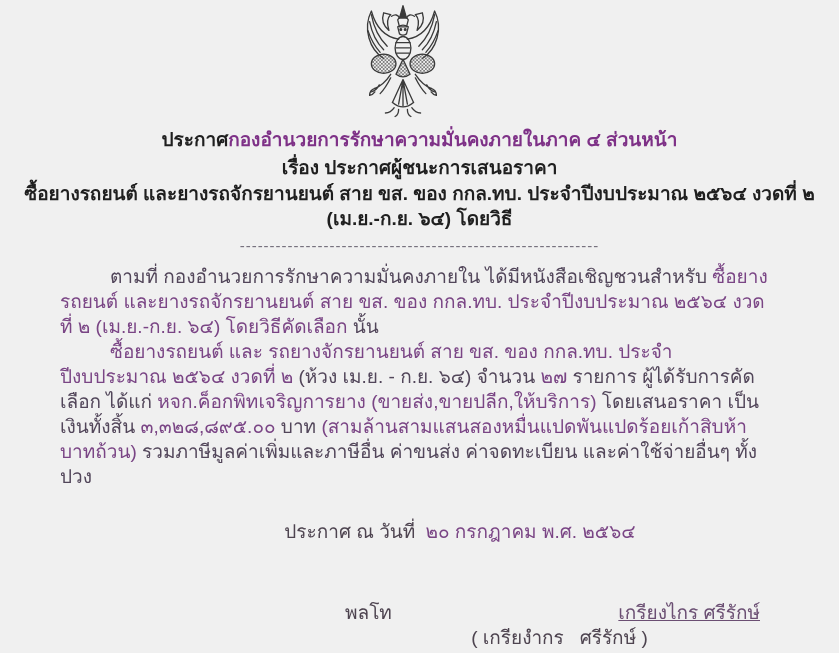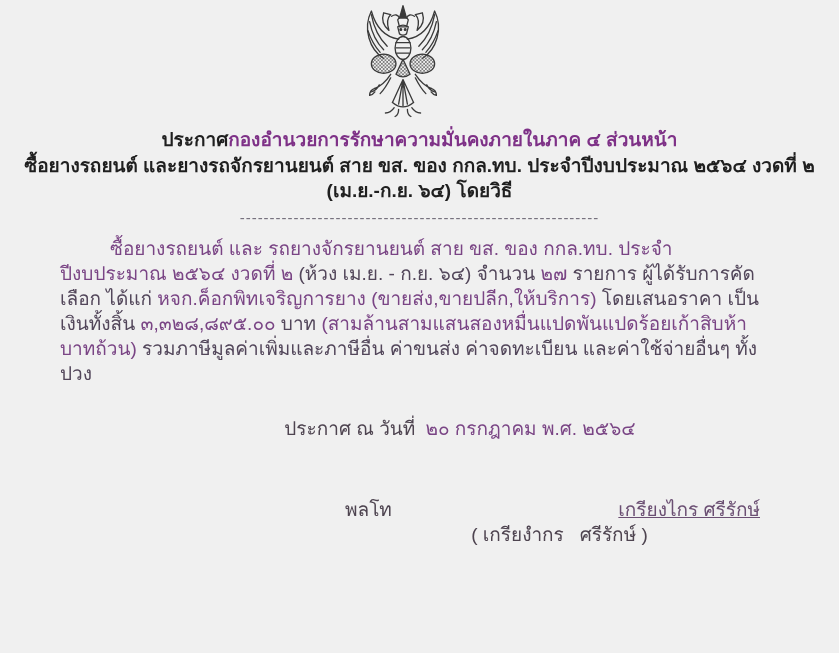--- a/index.html
+++ b/index.html
@@ -111,25 +111,27 @@
         <path d="M28 96 q-6 2 -6 8 q4 -1 6 -4 M92 96 q6 2 6 8 q-4 -1 -6 -4"></path>
         <path d="M60 86 L48 112 M60 86 L55 114 M60 86 L60 116 M60 86 L65 114 M60 86 L72 112"></path>
         <path d="M48 112 Q60 122 72 112"></path>
         <path d="M50 118 q-4 6 -10 6 M70 118 q4 6 10 6 M55 120 q0 6 -4 8 M65 120 q0 6 4 8"></path>
       </g>
     </svg>
   </div>
 
   <div class="title-line center bold"><span class="ink">ประกาศ</span><span class="purple">กองอำนวยการรักษาความมั่นคงภายในภาค ๔ ส่วนหน้า</span></div>
 
+  <div class="title-line center bold ink">เรื่อง ประกาศผู้ชนะการเสนอราคา</div>
 
   <div class="project-line center bold ink">ซื้อยางรถยนต์ และยางรถจักรยานยนต์ สาย ขส. ของ กกล.ทบ. ประจำปีงบประมาณ ๒๕๖๔ งวดที่ ๒ (เม.ย.-ก.ย. ๖๔) โดยวิธี</div>
 
   <div class="divider center">------------------------------------------------------------</div>
 
+  <p class="para"><span class="seg-t">ตามที่ กองอำนวยการรักษาความมั่นคงภายใน ได้มีหนังสือเชิญชวนสำหรับ </span><span class="seg-d">ซื้อยางรถยนต์ และยางรถจักรยานยนต์ สาย ขส. ของ กกล.ทบ. ประจำปีงบประมาณ ๒๕๖๔ งวดที่ ๒ (เม.ย.-ก.ย. ๖๔) โดยวิธีคัดเลือก</span><span class="seg-t"> นั้น</span></p>
 
   <p class="para"><span class="seg-d">ซื้อยางรถยนต์ และ รถยางจักรยานยนต์ สาย ขส. ของ กกล.ทบ. ประจำปีงบประมาณ ๒๕๖๔ งวดที่ ๒ </span><span class="seg-t">(ห้วง เม.ย. - ก.ย. ๖๔) จำนวน </span><span class="seg-d">๒๗</span><span class="seg-t"> รายการ ผู้ได้รับการคัดเลือก ได้แก่ </span><span class="seg-d">หจก.ค็อกพิทเจริญการยาง (ขายส่ง,ขายปลีก,ให้บริการ)</span><span class="seg-t"> โดยเสนอราคา เป็นเงินทั้งสิ้น </span><span class="seg-d">๓,๓๒๘,๘๙๕.๐๐</span><span class="seg-t"> บาท </span><span class="seg-d">(สามล้านสามแสนสองหมื่นแปดพันแปดร้อยเก้าสิบห้าบาทถ้วน)</span><span class="seg-t"> รวมภาษีมูลค่าเพิ่มและภาษีอื่น ค่าขนส่ง ค่าจดทะเบียน และค่าใช้จ่ายอื่นๆ ทั้งปวง</span></p>
 
   <div class="dateline"><span>ประกาศ ณ วันที่</span><span class="date">๒๐ กรกฎาคม พ.ศ. ๒๕๖๔</span></div>
 
   <div class="sig-row">
     <span class="sig-rank">พลโท</span>
     <span class="sig-name">เกรียงไกร ศรีรักษ์</span>
   </div>
   <div class="sig-paren">( เกรียงำกร   ศรีรักษ์ )</div>

